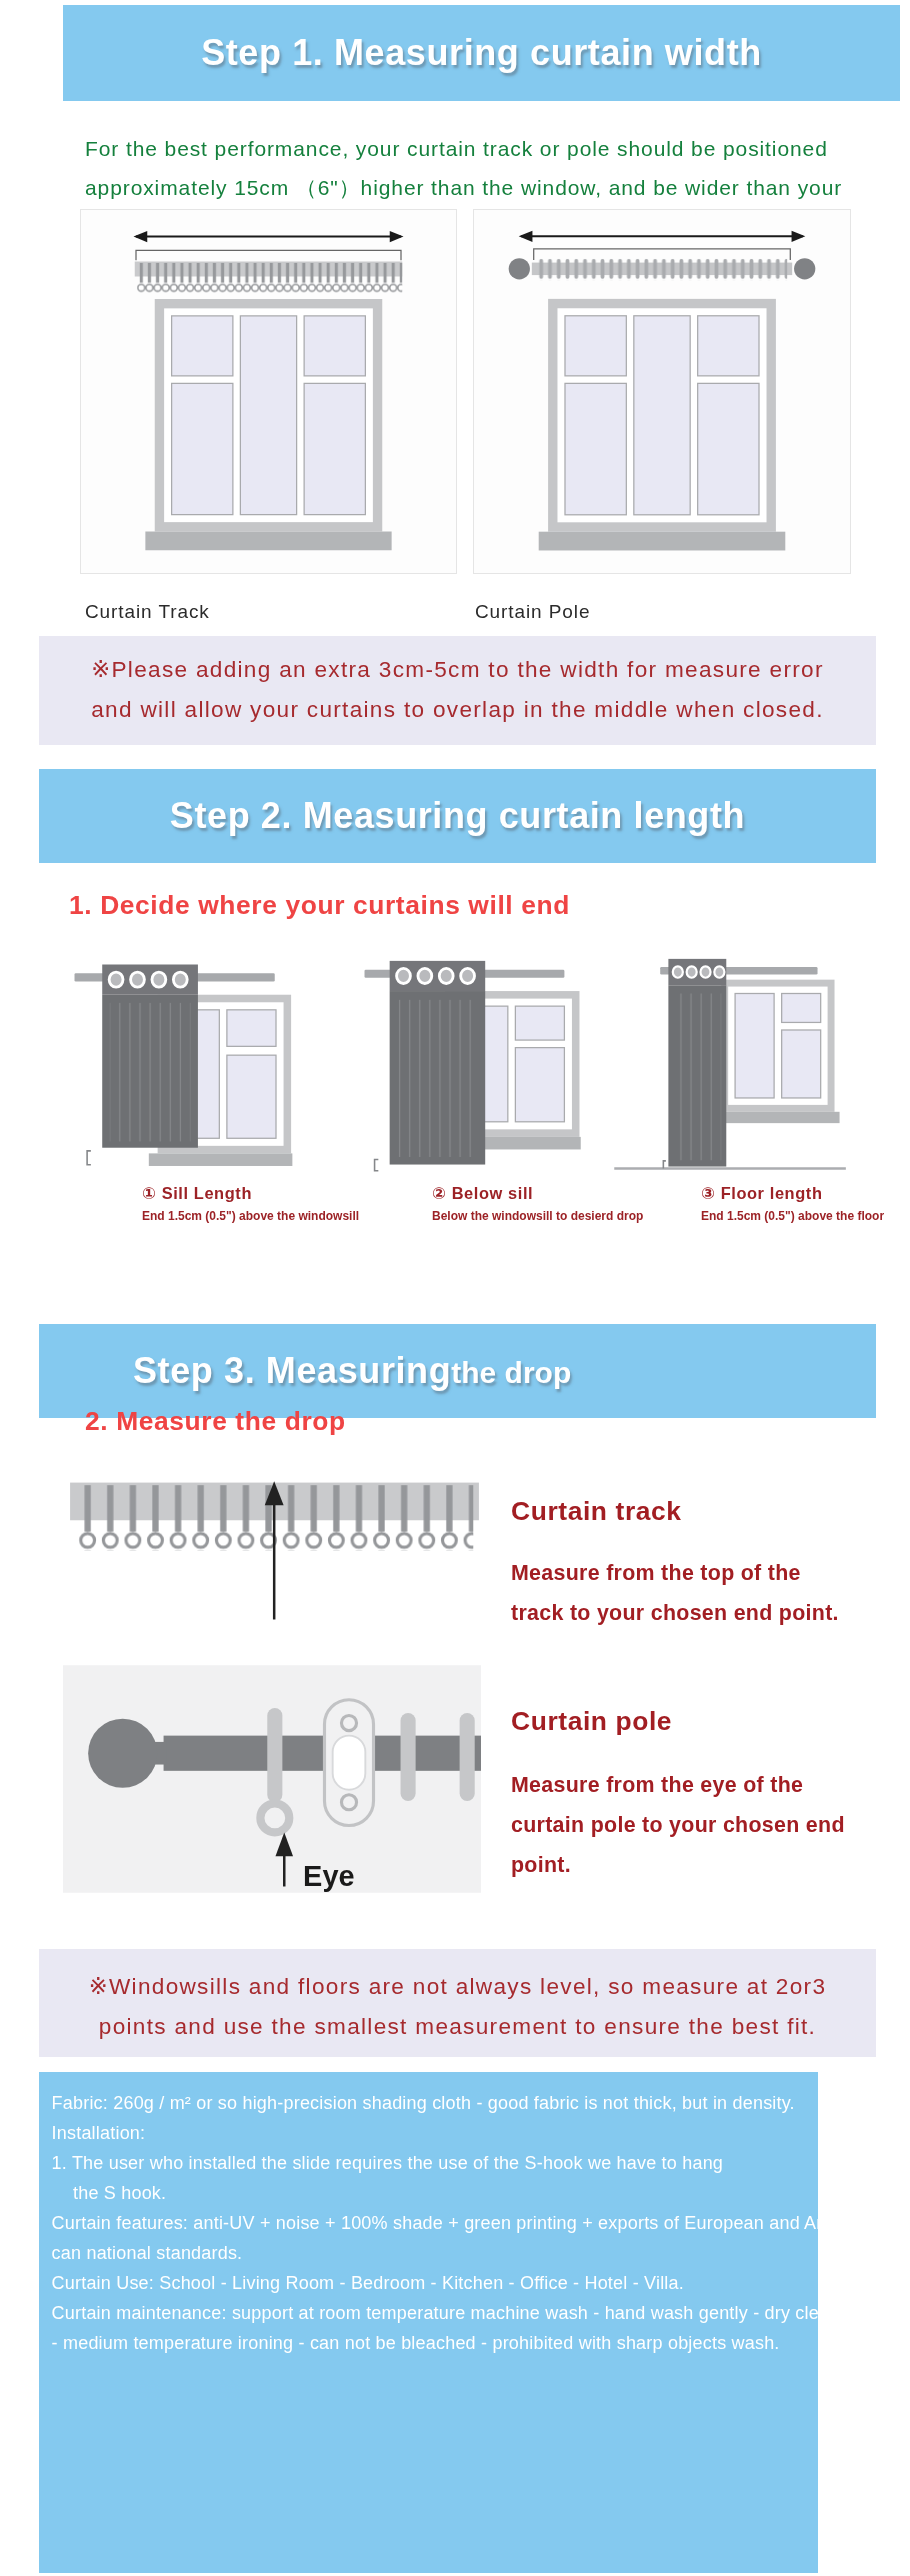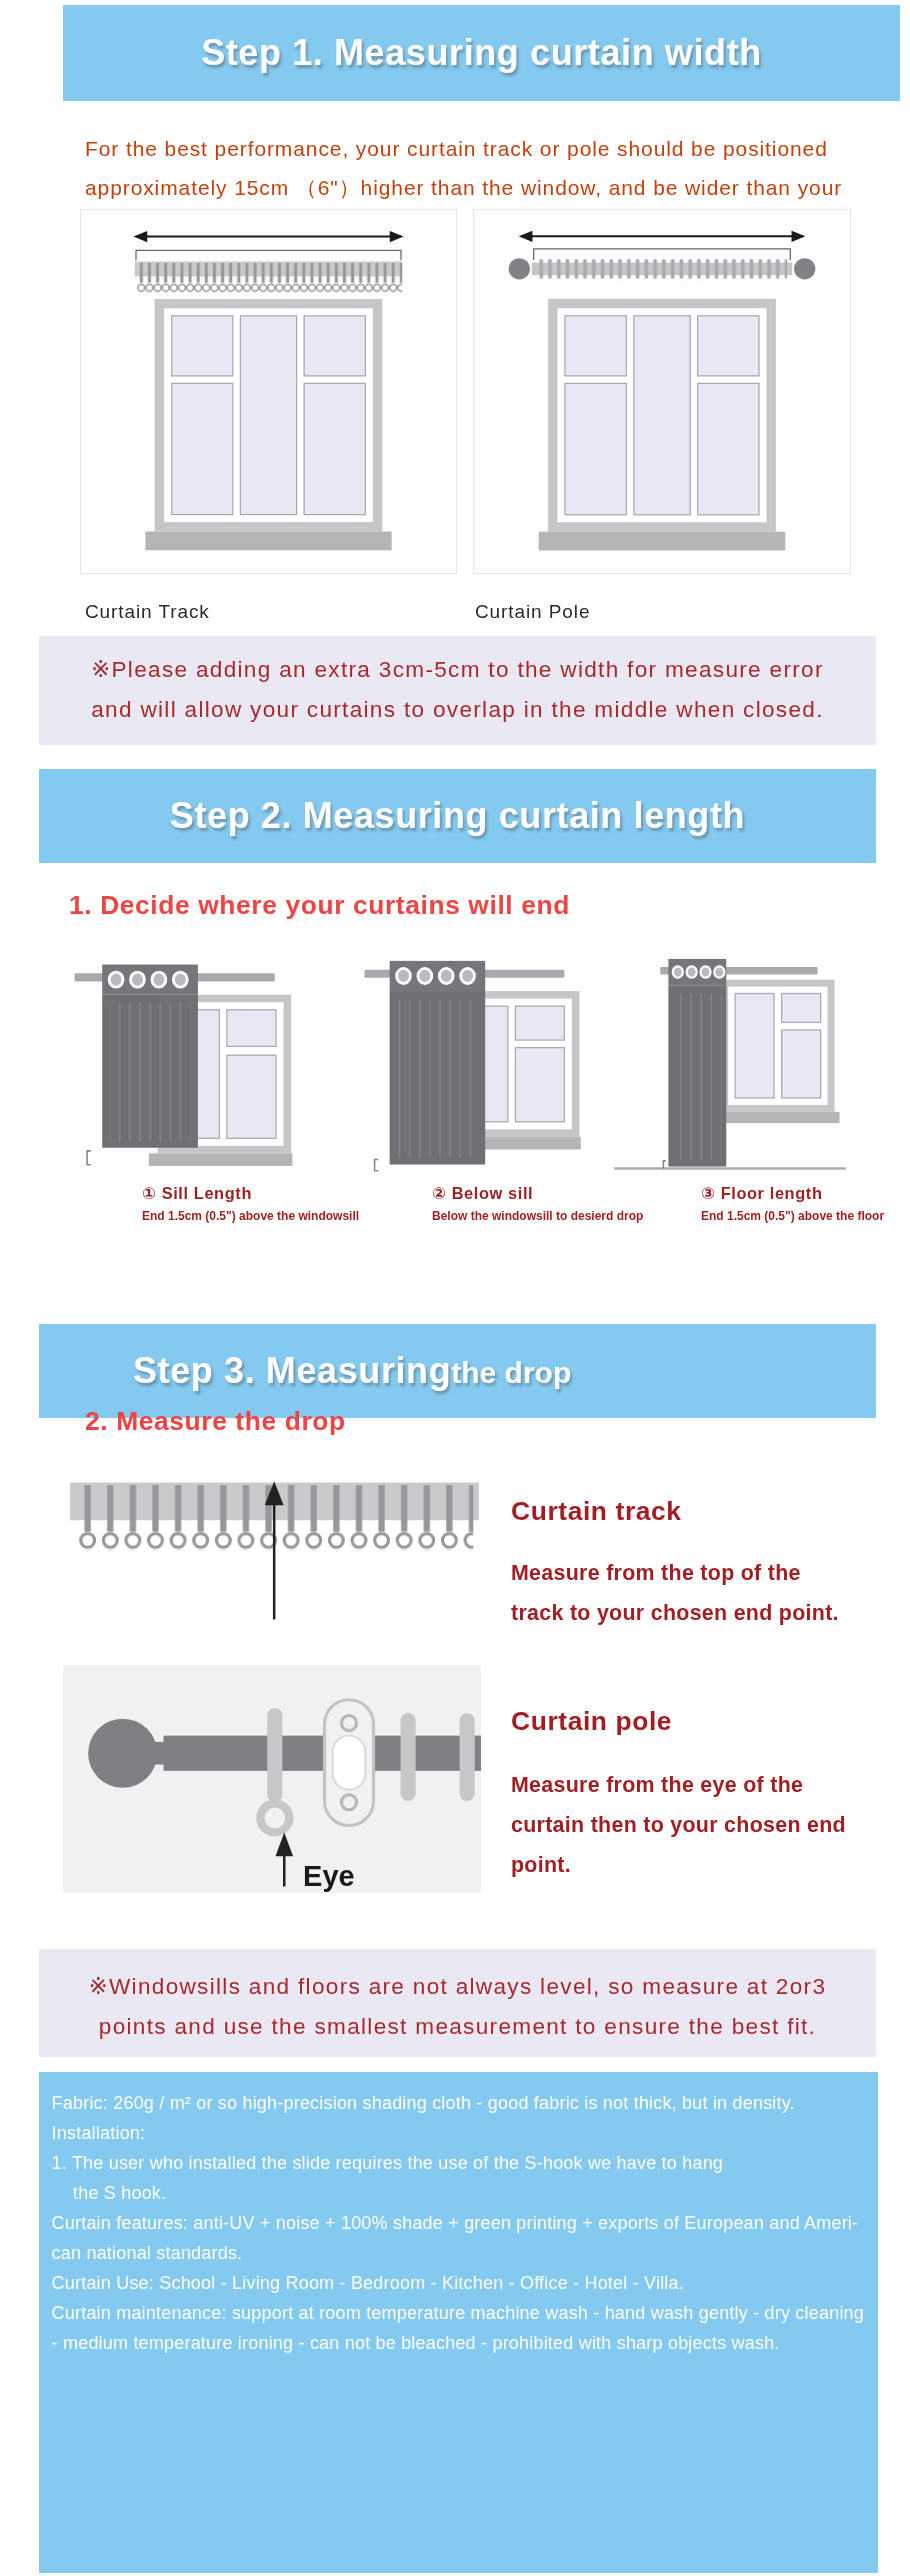--- a/index.html
+++ b/index.html
@@ -12,21 +12,21 @@
             font-weight:700;font-size:36px;letter-spacing:0.6px;
             text-shadow:1.9px 2.5px 2.5px rgba(90,110,125,.55);white-space:nowrap;}
   #band1{top:5px;height:96px;margin-left:24px;}
   #band1 .bt{line-height:96px;}
   #band2{top:769px;}
   #band3{top:1324px;}
   #band3 .bt{text-align:left;padding-left:94px;}
   #band3 .bt-tail{font-size:30px;letter-spacing:0;margin-left:0;}
 
   
-  .intro{position:absolute;left:85px;top:129px;width:780px;color:#c2410c;
+  .intro{position:absolute;left:85px;top:129px;width:780px;color:#15803d;
          font-size:21px;letter-spacing:0.9px;line-height:39px;white-space:nowrap;}
   .panel{position:absolute;top:209px;height:363px;background:#FDFDFD;border:0.6px solid #E5E5E5;}
   #panel-track{left:80px;width:375px;}
   #panel-pole{left:473px;width:376px;}
   .panel svg{display:block;width:100%;height:100%;}
   .cap{position:absolute;top:592px;color:#2b2b2b;font-size:19px;letter-spacing:0.9px;
        line-height:39px;white-space:nowrap;}
   #cap-track{left:85px;}
   #cap-pole{left:475px;}
 
@@ -57,21 +57,21 @@
   #track-art svg,#pole-art svg{display:block;width:100%;height:100%;}
   .redblock{position:absolute;left:511px;white-space:nowrap;}
   .red-title{color:#A21E23;font-weight:700;font-size:26.4px;letter-spacing:0.6px;}
   .red-body{color:#A21E23;font-weight:700;font-size:21.4px;line-height:40px;letter-spacing:0.3px;}
   #track-text{top:1496px;}
   #track-text .red-body{margin-top:26.4px;}
   #pole-text{top:1706px;}
   #pole-text .red-body{margin-top:28px;}
 
   
-  #details{position:absolute;left:39px;top:2072px;width:839px;height:501px;background:#84C9EF;
+  #details{position:absolute;left:39px;top:2072px;width:779px;height:501px;background:#84C9EF;
            box-sizing:border-box;padding:16.4px 12.6px 0 12.6px;color:#fff;}
   #details .dline{font-size:18px;line-height:30px;letter-spacing:0.2px;white-space:nowrap;}
   #details .indent{padding-left:21.4px;}
 
   .pane{fill:#E8E8F4;stroke:#A9AAAD;stroke-width:2;}
   svg text{font-family:"Liberation Sans","DejaVu Sans",sans-serif;}
 </style>
 </head>
 <body>
 
@@ -278,21 +278,21 @@
       <line x1="352" y1="352" x2="352" y2="288" stroke="#222" stroke-width="4"></line>
       <polygon points="352,266 338,304 366,304" fill="#222"></polygon>
       <text x="382" y="352" font-size="46" font-weight="bold" fill="#1a1a1a">Eye</text>
     </svg>
   </div>
 
   <div class="redblock" id="pole-text">
     <div class="red-title">Curtain pole</div>
     <div class="red-body">
       <div>Measure from the eye of the</div>
-      <div>curtain then to your chosen end</div>
+      <div>curtain pole to your chosen end</div>
       <div>point.</div>
     </div>
   </div>
 
   <div class="note" id="note2">
     <div>※Windowsills and floors are not always level, so measure at 2or3</div>
     <div>points and use the smallest measurement to ensure the best fit.</div>
   </div>
 
   <div id="details">

